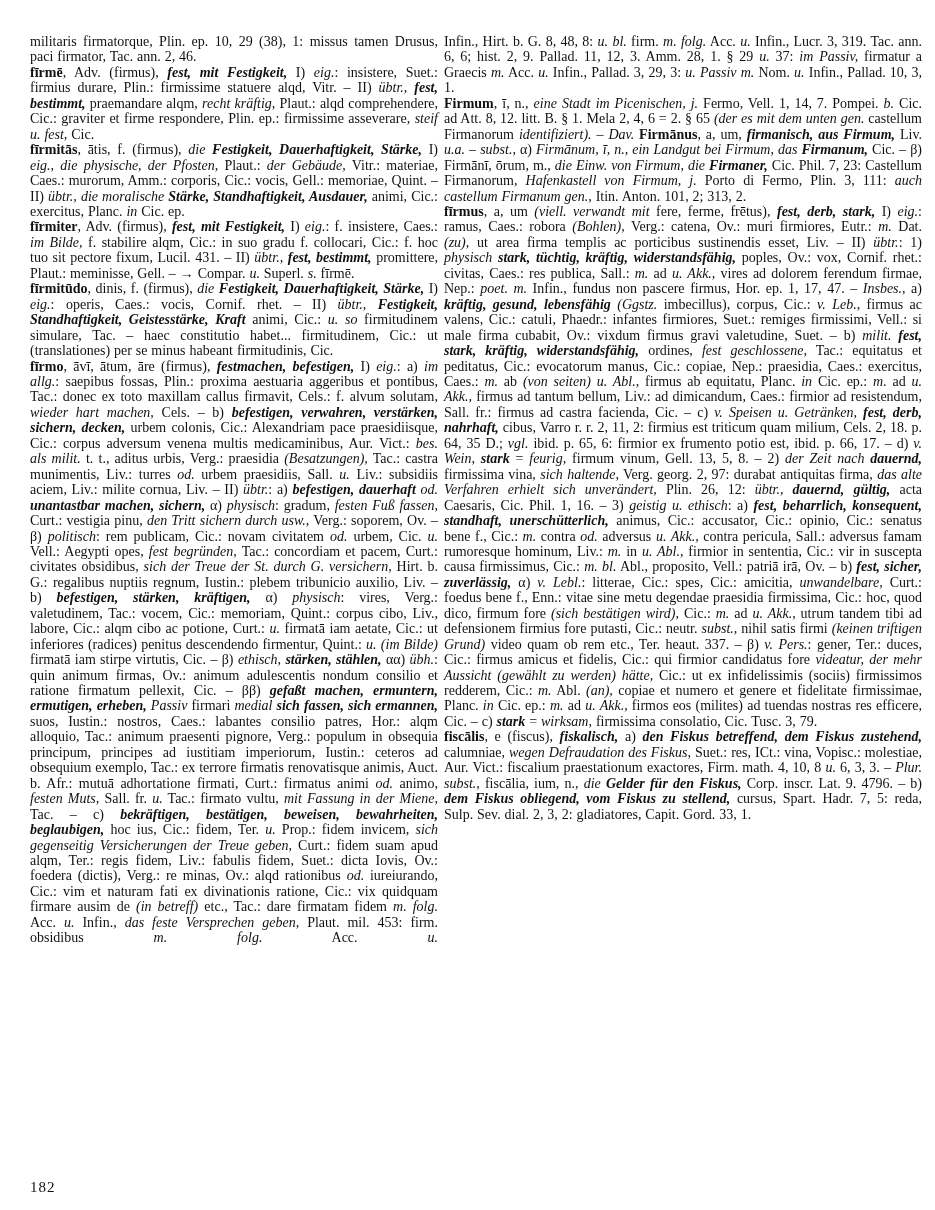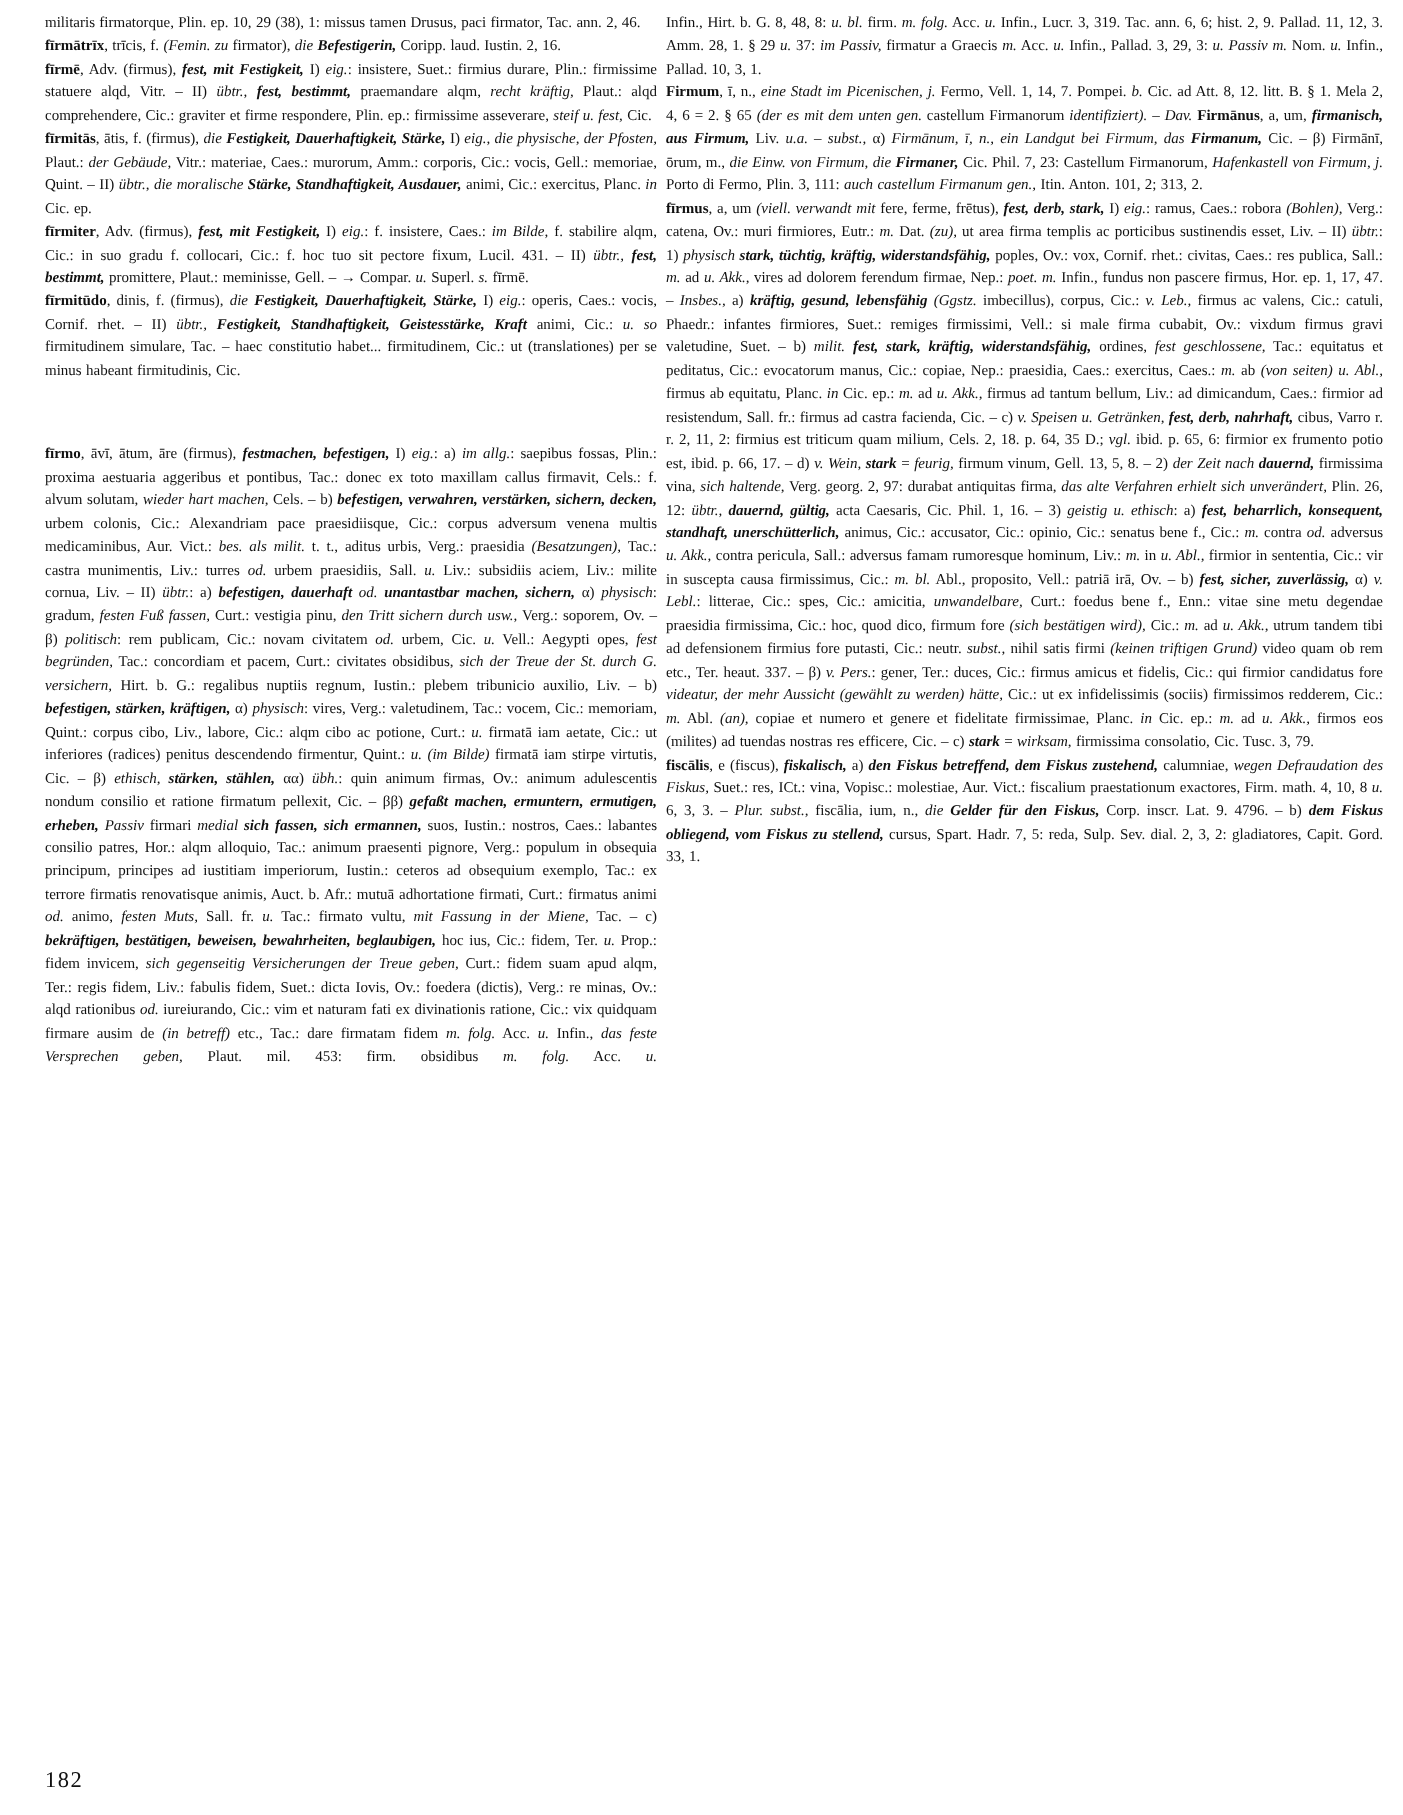--- a/index.html
+++ b/index.html
@@ -6,45 +6,44 @@
   body {
     width:935px; height:1210px;
     font-family:"Liberation Serif", serif;
     color:#111111;
     overflow:hidden;
   }
   .page {
     position:relative; width:935px; height:1210px; background:#ffffff;
   }
   .col {
-    position:absolute; top:8px;
+    position:absolute; top:34px;
     text-align:justify;
-    font-size:10px; line-height:15.45px;
+    font-size:14px; line-height:15.45px;
     word-spacing:0.4px;
   }
   .col-left  { left:30px;  width:408px; }
   .col-right { left:444px; width:478px; }
   p.entry { margin:0; padding:0; }
-  p.entry.cont { text-align-last:justify;margin-top:40px; }
+  p.entry.cont { text-align-last:justify; }
   .s-n  { font-style:normal; font-weight:400; }
   .s-i  { font-style:italic; font-weight:400; }
   .s-b  { font-style:normal; font-weight:700; }
   .s-bi { font-style:italic; font-weight:700; }
   .pagenum {
     position:absolute; left:30px; top:1179px;
     font-size:15px; letter-spacing:1px;
   }
 </style>
 </head>
 <body>
 
 <div class="page">
   <div class="col col-left">
       <p class="entry"><span class="s-n">militaris firmatorque, Plin. ep. 10, 29 (38), 1: missus tamen Drusus, paci firmator, Tac. ann. 2, 46.</span></p>
-      <p class="entry"><span class="s-b">fīrmātrīx</span><span class="s-n">, trīcis, f. </span><span class="s-i">(Femin. zu </span><span class="s-n">firmator), </span><span class="s-i">die </span><span class="s-bi">Befestigerin,</span><span class="s-n"> Coripp. laud. Iustin. 2, 16.</span></p>
       <p class="entry"><span class="s-b">fīrmē</span><span class="s-n">, Adv. (firmus), </span><span class="s-bi">fest, mit Festigkeit,</span><span class="s-n"> I) </span><span class="s-i">eig.</span><span class="s-n">: insistere, Suet.: firmius durare, Plin.: firmissime statuere alqd, Vitr. – II) </span><span class="s-i">übtr., </span><span class="s-bi">fest, bestimmt,</span><span class="s-n"> praemandare alqm, </span><span class="s-i">recht kräftig,</span><span class="s-n"> Plaut.: alqd comprehendere, Cic.: graviter et firme respondere, Plin. ep.: firmissime asseverare, </span><span class="s-i">steif u. fest,</span><span class="s-n"> Cic.</span></p>
       <p class="entry"><span class="s-b">fīrmitās</span><span class="s-n">, ātis, f. (firmus), </span><span class="s-i">die </span><span class="s-bi">Festigkeit, Dauerhaftigkeit, Stärke,</span><span class="s-n"> I) </span><span class="s-i">eig., die physische, der Pfosten,</span><span class="s-n"> Plaut.: </span><span class="s-i">der Gebäude,</span><span class="s-n"> Vitr.: materiae, Caes.: murorum, Amm.: corporis, Cic.: vocis, Gell.: memoriae, Quint. – II) </span><span class="s-i">übtr., die moralische </span><span class="s-bi">Stärke, Standhaftigkeit, Ausdauer,</span><span class="s-n"> animi, Cic.: exercitus, Planc. </span><span class="s-i">in</span><span class="s-n"> Cic. ep.</span></p>
       <p class="entry"><span class="s-b">fīrmiter</span><span class="s-n">, Adv. (firmus), </span><span class="s-bi">fest, mit Festigkeit,</span><span class="s-n"> I) </span><span class="s-i">eig.</span><span class="s-n">: f. insistere, Caes.: </span><span class="s-i">im Bilde,</span><span class="s-n"> f. stabilire alqm, Cic.: in suo gradu f. collocari, Cic.: f. hoc tuo sit pectore fixum, Lucil. 431. – II) </span><span class="s-i">übtr., </span><span class="s-bi">fest, bestimmt,</span><span class="s-n"> promittere, Plaut.: meminisse, Gell. – → Compar. </span><span class="s-i">u.</span><span class="s-n"> Superl. </span><span class="s-i">s.</span><span class="s-n"> fīrmē.</span></p>
       <p class="entry"><span class="s-b">fīrmitūdo</span><span class="s-n">, dinis, f. (firmus), </span><span class="s-i">die </span><span class="s-bi">Festigkeit, Dauerhaftigkeit, Stärke,</span><span class="s-n"> I) </span><span class="s-i">eig.</span><span class="s-n">: operis, Caes.: vocis, Cornif. rhet. – II) </span><span class="s-i">übtr., </span><span class="s-bi">Festigkeit, Standhaftigkeit, Geistesstärke, Kraft</span><span class="s-n"> animi, Cic.: </span><span class="s-i">u. so</span><span class="s-n"> firmitudinem simulare, Tac. – haec constitutio habet... firmitudinem, Cic.: ut (translationes) per se minus habeant firmitudinis, Cic.</span></p>
       <p class="entry cont"><span class="s-b">fīrmo</span><span class="s-n">, āvī, ātum, āre (firmus), </span><span class="s-bi">festmachen, befestigen,</span><span class="s-n"> I) </span><span class="s-i">eig.</span><span class="s-n">: a) </span><span class="s-i">im allg.</span><span class="s-n">: saepibus fossas, Plin.: proxima aestuaria aggeribus et pontibus, Tac.: donec ex toto maxillam callus firmavit, Cels.: f. alvum solutam, </span><span class="s-i">wieder hart machen,</span><span class="s-n"> Cels. – b) </span><span class="s-bi">befestigen, verwahren, verstärken, sichern, decken,</span><span class="s-n"> urbem colonis, Cic.: Alexandriam pace praesidiisque, Cic.: corpus adversum venena multis medicaminibus, Aur. Vict.: </span><span class="s-i">bes. als milit.</span><span class="s-n"> t. t., aditus urbis, Verg.: praesidia </span><span class="s-i">(Besatzungen),</span><span class="s-n"> Tac.: castra munimentis, Liv.: turres </span><span class="s-i">od.</span><span class="s-n"> urbem praesidiis, Sall. </span><span class="s-i">u.</span><span class="s-n"> Liv.: subsidiis aciem, Liv.: milite cornua, Liv. – II) </span><span class="s-i">übtr.</span><span class="s-n">: a) </span><span class="s-bi">befestigen, dauerhaft </span><span class="s-i">od. </span><span class="s-bi">unantastbar machen, sichern,</span><span class="s-n"> α) </span><span class="s-i">physisch</span><span class="s-n">: gradum, </span><span class="s-i">festen Fuß fassen,</span><span class="s-n"> Curt.: vestigia pinu, </span><span class="s-i">den Tritt sichern durch usw.,</span><span class="s-n"> Verg.: soporem, Ov. – β) </span><span class="s-i">politisch</span><span class="s-n">: rem publicam, Cic.: novam civitatem </span><span class="s-i">od.</span><span class="s-n"> urbem, Cic. </span><span class="s-i">u.</span><span class="s-n"> Vell.: Aegypti opes, </span><span class="s-i">fest begründen,</span><span class="s-n"> Tac.: concordiam et pacem, Curt.: civitates obsidibus, </span><span class="s-i">sich der Treue der St. durch G. versichern,</span><span class="s-n"> Hirt. b. G.: regalibus nuptiis regnum, Iustin.: plebem tribunicio auxilio, Liv. – b) </span><span class="s-bi">befestigen, stärken, kräftigen,</span><span class="s-n"> α) </span><span class="s-i">physisch</span><span class="s-n">: vires, Verg.: valetudinem, Tac.: vocem, Cic.: memoriam, Quint.: corpus cibo, Liv., labore, Cic.: alqm cibo ac potione, Curt.: </span><span class="s-i">u.</span><span class="s-n"> firmatā iam aetate, Cic.: ut inferiores (radices) penitus descendendo firmentur, Quint.: </span><span class="s-i">u. (im Bilde)</span><span class="s-n"> firmatā iam stirpe virtutis, Cic. – β) </span><span class="s-i">ethisch, </span><span class="s-bi">stärken, stählen,</span><span class="s-n"> αα) </span><span class="s-i">übh.</span><span class="s-n">: quin animum firmas, Ov.: animum adulescentis nondum consilio et ratione firmatum pellexit, Cic. – ββ) </span><span class="s-bi">gefaßt machen, ermuntern, ermutigen, erheben, </span><span class="s-i">Passiv</span><span class="s-n"> firmari </span><span class="s-i">medial </span><span class="s-bi">sich fassen, sich ermannen,</span><span class="s-n"> suos, Iustin.: nostros, Caes.: labantes consilio patres, Hor.: alqm alloquio, Tac.: animum praesenti pignore, Verg.: populum in obsequia principum, principes ad iustitiam imperiorum, Iustin.: ceteros ad obsequium exemplo, Tac.: ex terrore firmatis renovatisque animis, Auct. b. Afr.: mutuā adhortatione firmati, Curt.: firmatus animi </span><span class="s-i">od.</span><span class="s-n"> animo, </span><span class="s-i">festen Muts,</span><span class="s-n"> Sall. fr. </span><span class="s-i">u.</span><span class="s-n"> Tac.: firmato vultu, </span><span class="s-i">mit Fassung in der Miene,</span><span class="s-n"> Tac. – c) </span><span class="s-bi">bekräftigen, bestätigen, beweisen, bewahrheiten, beglaubigen,</span><span class="s-n"> hoc ius, Cic.: fidem, Ter. </span><span class="s-i">u.</span><span class="s-n"> Prop.: fidem invicem, </span><span class="s-i">sich gegenseitig Versicherungen der Treue geben,</span><span class="s-n"> Curt.: fidem suam apud alqm, Ter.: regis fidem, Liv.: fabulis fidem, Suet.: dicta Iovis, Ov.: foedera (dictis), Verg.: re minas, Ov.: alqd rationibus </span><span class="s-i">od.</span><span class="s-n"> iureiurando, Cic.: vim et naturam fati ex divinationis ratione, Cic.: vix quidquam firmare ausim de </span><span class="s-i">(in betreff)</span><span class="s-n"> etc., Tac.: dare firmatam fidem </span><span class="s-i">m. folg.</span><span class="s-n"> Acc. </span><span class="s-i">u.</span><span class="s-n"> Infin., </span><span class="s-i">das feste Versprechen geben,</span><span class="s-n"> Plaut. mil. 453: firm. obsidibus </span><span class="s-i">m. folg.</span><span class="s-n"> Acc. </span><span class="s-i">u.</span></p>
     </div>
   <div class="col col-right">
       <p class="entry"><span class="s-n">Infin., Hirt. b. G. 8, 48, 8: </span><span class="s-i">u. bl.</span><span class="s-n"> firm. </span><span class="s-i">m. folg.</span><span class="s-n"> Acc. </span><span class="s-i">u.</span><span class="s-n"> Infin., Lucr. 3, 319. Tac. ann. 6, 6; hist. 2, 9. Pallad. 11, 12, 3. Amm. 28, 1. § 29 </span><span class="s-i">u.</span><span class="s-n"> 37: </span><span class="s-i">im Passiv,</span><span class="s-n"> firmatur a Graecis </span><span class="s-i">m.</span><span class="s-n"> Acc. </span><span class="s-i">u.</span><span class="s-n"> Infin., Pallad. 3, 29, 3: </span><span class="s-i">u. Passiv m.</span><span class="s-n"> Nom. </span><span class="s-i">u.</span><span class="s-n"> Infin., Pallad. 10, 3, 1.</span></p>
       <p class="entry"><span class="s-b">Firmum</span><span class="s-n">, ī, n., </span><span class="s-i">eine Stadt im Picenischen, j.</span><span class="s-n"> Fermo, Vell. 1, 14, 7. Pompei. </span><span class="s-i">b.</span><span class="s-n"> Cic. ad Att. 8, 12. litt. B. § 1. Mela 2, 4, 6 = 2. § 65 </span><span class="s-i">(der es mit dem unten gen.</span><span class="s-n"> castellum Firmanorum </span><span class="s-i">identifiziert).</span><span class="s-n"> – </span><span class="s-i">Dav.</span><span class="s-n"> </span><span class="s-b">Firmānus</span><span class="s-n">, a, um, </span><span class="s-bi">firmanisch, aus Firmum,</span><span class="s-n"> Liv. </span><span class="s-i">u.a.</span><span class="s-n"> – </span><span class="s-i">subst.,</span><span class="s-n"> α) </span><span class="s-i">Firmānum, ī, n., ein Landgut bei Firmum, das </span><span class="s-bi">Firmanum,</span><span class="s-n"> Cic. – β) Firmānī, ōrum, m., </span><span class="s-i">die Einw. von Firmum, die </span><span class="s-bi">Firmaner,</span><span class="s-n"> Cic. Phil. 7, 23: Castellum Firmanorum, </span><span class="s-i">Hafenkastell von Firmum, j.</span><span class="s-n"> Porto di Fermo, Plin. 3, 111: </span><span class="s-i">auch castellum Firmanum gen.,</span><span class="s-n"> Itin. Anton. 101, 2; 313, 2.</span></p>
       <p class="entry"><span class="s-b">fīrmus</span><span class="s-n">, a, um </span><span class="s-i">(viell. verwandt mit</span><span class="s-n"> fere, ferme, frētus), </span><span class="s-bi">fest, derb, stark,</span><span class="s-n"> I) </span><span class="s-i">eig.</span><span class="s-n">: ramus, Caes.: robora </span><span class="s-i">(Bohlen),</span><span class="s-n"> Verg.: catena, Ov.: muri firmiores, Eutr.: </span><span class="s-i">m.</span><span class="s-n"> Dat. </span><span class="s-i">(zu),</span><span class="s-n"> ut area firma templis ac porticibus sustinendis esset, Liv. – II) </span><span class="s-i">übtr.</span><span class="s-n">: 1) </span><span class="s-i">physisch </span><span class="s-bi">stark, tüchtig, kräftig, widerstandsfähig,</span><span class="s-n"> poples, Ov.: vox, Cornif. rhet.: civitas, Caes.: res publica, Sall.: </span><span class="s-i">m.</span><span class="s-n"> ad </span><span class="s-i">u. Akk.,</span><span class="s-n"> vires ad dolorem ferendum firmae, Nep.: </span><span class="s-i">poet. m.</span><span class="s-n"> Infin., fundus non pascere firmus, Hor. ep. 1, 17, 47. – </span><span class="s-i">Insbes.,</span><span class="s-n"> a) </span><span class="s-bi">kräftig, gesund, lebensfähig </span><span class="s-i">(Ggstz.</span><span class="s-n"> imbecillus), corpus, Cic.: </span><span class="s-i">v. Leb.,</span><span class="s-n"> firmus ac valens, Cic.: catuli, Phaedr.: infantes firmiores, Suet.: remiges firmissimi, Vell.: si male firma cubabit, Ov.: vixdum firmus gravi valetudine, Suet. – b) </span><span class="s-i">milit. </span><span class="s-bi">fest, stark, kräftig, widerstandsfähig,</span><span class="s-n"> ordines, </span><span class="s-i">fest geschlossene,</span><span class="s-n"> Tac.: equitatus et peditatus, Cic.: evocatorum manus, Cic.: copiae, Nep.: praesidia, Caes.: exercitus, Caes.: </span><span class="s-i">m.</span><span class="s-n"> ab </span><span class="s-i">(von seiten) u. Abl.,</span><span class="s-n"> firmus ab equitatu, Planc. </span><span class="s-i">in</span><span class="s-n"> Cic. ep.: </span><span class="s-i">m.</span><span class="s-n"> ad </span><span class="s-i">u. Akk.,</span><span class="s-n"> firmus ad tantum bellum, Liv.: ad dimicandum, Caes.: firmior ad resistendum, Sall. fr.: firmus ad castra facienda, Cic. – c) </span><span class="s-i">v. Speisen u. Getränken, </span><span class="s-bi">fest, derb, nahrhaft,</span><span class="s-n"> cibus, Varro r. r. 2, 11, 2: firmius est triticum quam milium, Cels. 2, 18. p. 64, 35 D.; </span><span class="s-i">vgl.</span><span class="s-n"> ibid. p. 65, 6: firmior ex frumento potio est, ibid. p. 66, 17. – d) </span><span class="s-i">v. Wein, </span><span class="s-bi">stark</span><span class="s-n"> = </span><span class="s-i">feurig,</span><span class="s-n"> firmum vinum, Gell. 13, 5, 8. – 2) </span><span class="s-i">der Zeit nach </span><span class="s-bi">dauernd,</span><span class="s-n"> firmissima vina, </span><span class="s-i">sich haltende,</span><span class="s-n"> Verg. georg. 2, 97: durabat antiquitas firma, </span><span class="s-i">das alte Verfahren erhielt sich unverändert,</span><span class="s-n"> Plin. 26, 12: </span><span class="s-i">übtr., </span><span class="s-bi">dauernd, gültig,</span><span class="s-n"> acta Caesaris, Cic. Phil. 1, 16. – 3) </span><span class="s-i">geistig u. ethisch</span><span class="s-n">: a) </span><span class="s-bi">fest, beharrlich, konsequent, standhaft, unerschütterlich,</span><span class="s-n"> animus, Cic.: accusator, Cic.: opinio, Cic.: senatus bene f., Cic.: </span><span class="s-i">m.</span><span class="s-n"> contra </span><span class="s-i">od.</span><span class="s-n"> adversus </span><span class="s-i">u. Akk.,</span><span class="s-n"> contra pericula, Sall.: adversus famam rumoresque hominum, Liv.: </span><span class="s-i">m.</span><span class="s-n"> in </span><span class="s-i">u. Abl.,</span><span class="s-n"> firmior in sententia, Cic.: vir in suscepta causa firmissimus, Cic.: </span><span class="s-i">m. bl.</span><span class="s-n"> Abl., proposito, Vell.: patriā irā, Ov. – b) </span><span class="s-bi">fest, sicher, zuverlässig,</span><span class="s-n"> α) </span><span class="s-i">v. Lebl.</span><span class="s-n">: litterae, Cic.: spes, Cic.: amicitia, </span><span class="s-i">unwandelbare,</span><span class="s-n"> Curt.: foedus bene f., Enn.: vitae sine metu degendae praesidia firmissima, Cic.: hoc, quod dico, firmum fore </span><span class="s-i">(sich bestätigen wird),</span><span class="s-n"> Cic.: </span><span class="s-i">m.</span><span class="s-n"> ad </span><span class="s-i">u. Akk.,</span><span class="s-n"> utrum tandem tibi ad defensionem firmius fore putasti, Cic.: neutr. </span><span class="s-i">subst.,</span><span class="s-n"> nihil satis firmi </span><span class="s-i">(keinen triftigen Grund)</span><span class="s-n"> video quam ob rem etc., Ter. heaut. 337. – β) </span><span class="s-i">v. Pers.</span><span class="s-n">: gener, Ter.: duces, Cic.: firmus amicus et fidelis, Cic.: qui firmior candidatus fore </span><span class="s-i">videatur, der mehr Aussicht (gewählt zu werden) hätte,</span><span class="s-n"> Cic.: ut ex infidelissimis (sociis) firmissimos redderem, Cic.: </span><span class="s-i">m.</span><span class="s-n"> Abl. </span><span class="s-i">(an),</span><span class="s-n"> copiae et numero et genere et fidelitate firmissimae, Planc. </span><span class="s-i">in</span><span class="s-n"> Cic. ep.: </span><span class="s-i">m.</span><span class="s-n"> ad </span><span class="s-i">u. Akk.,</span><span class="s-n"> firmos eos (milites) ad tuendas nostras res efficere, Cic. – c) </span><span class="s-bi">stark</span><span class="s-n"> = </span><span class="s-i">wirksam,</span><span class="s-n"> firmissima consolatio, Cic. Tusc. 3, 79.</span></p>

